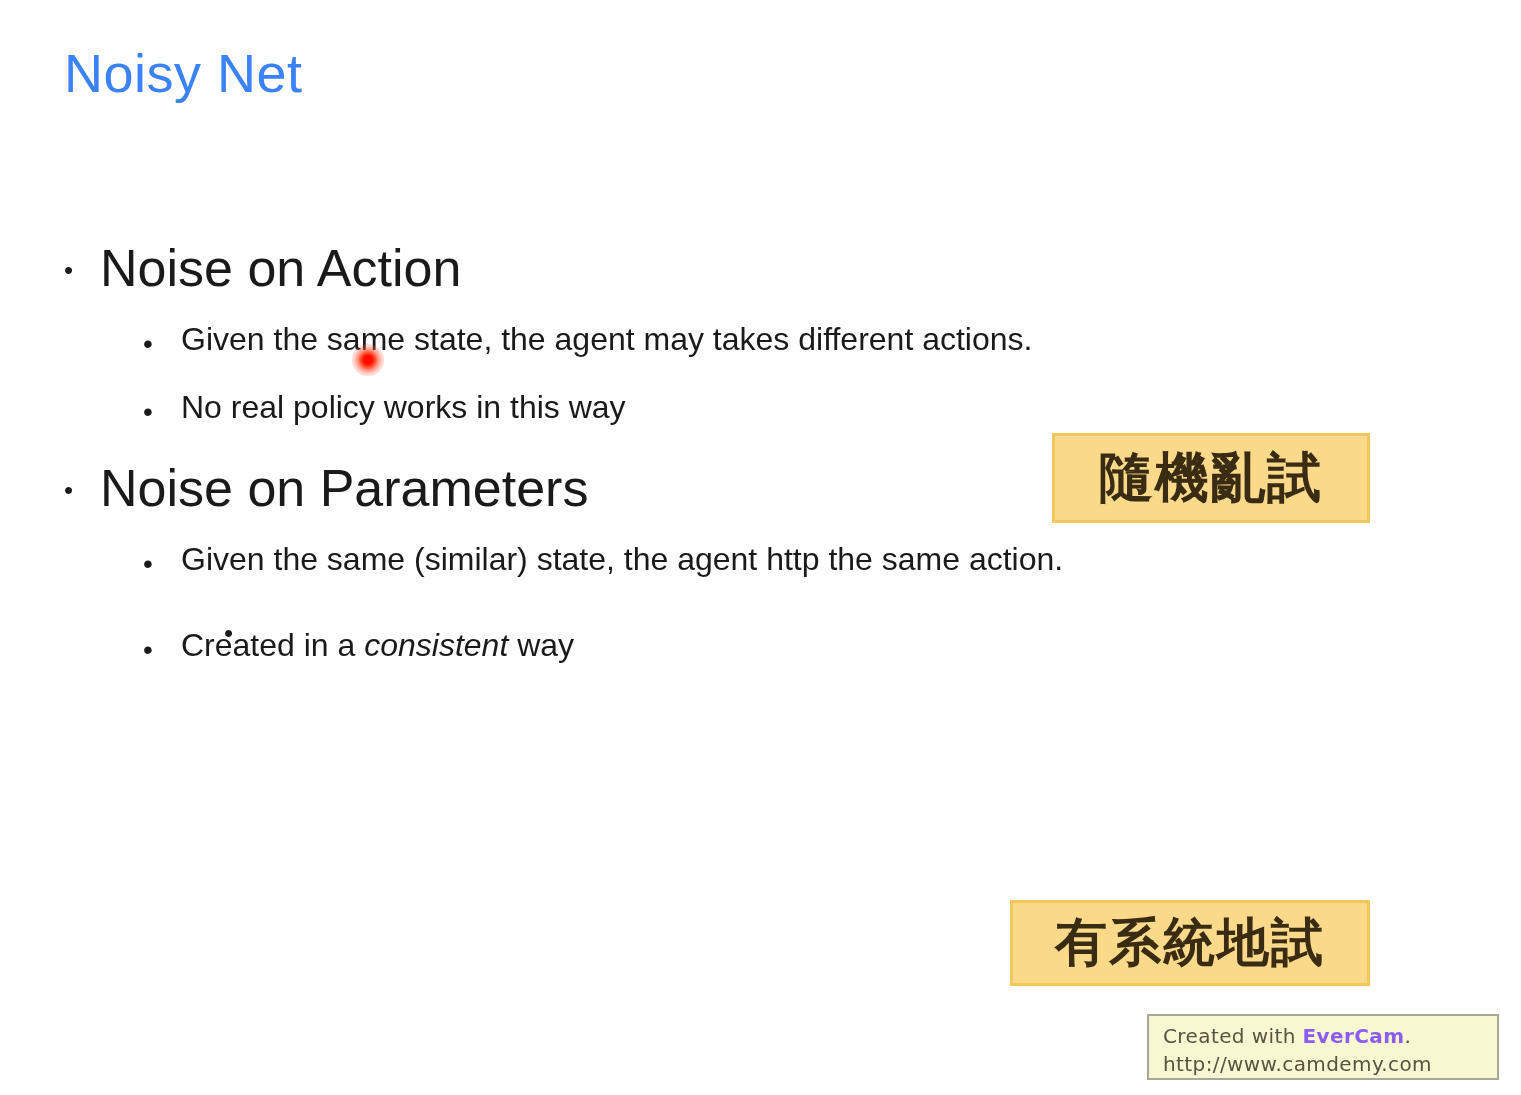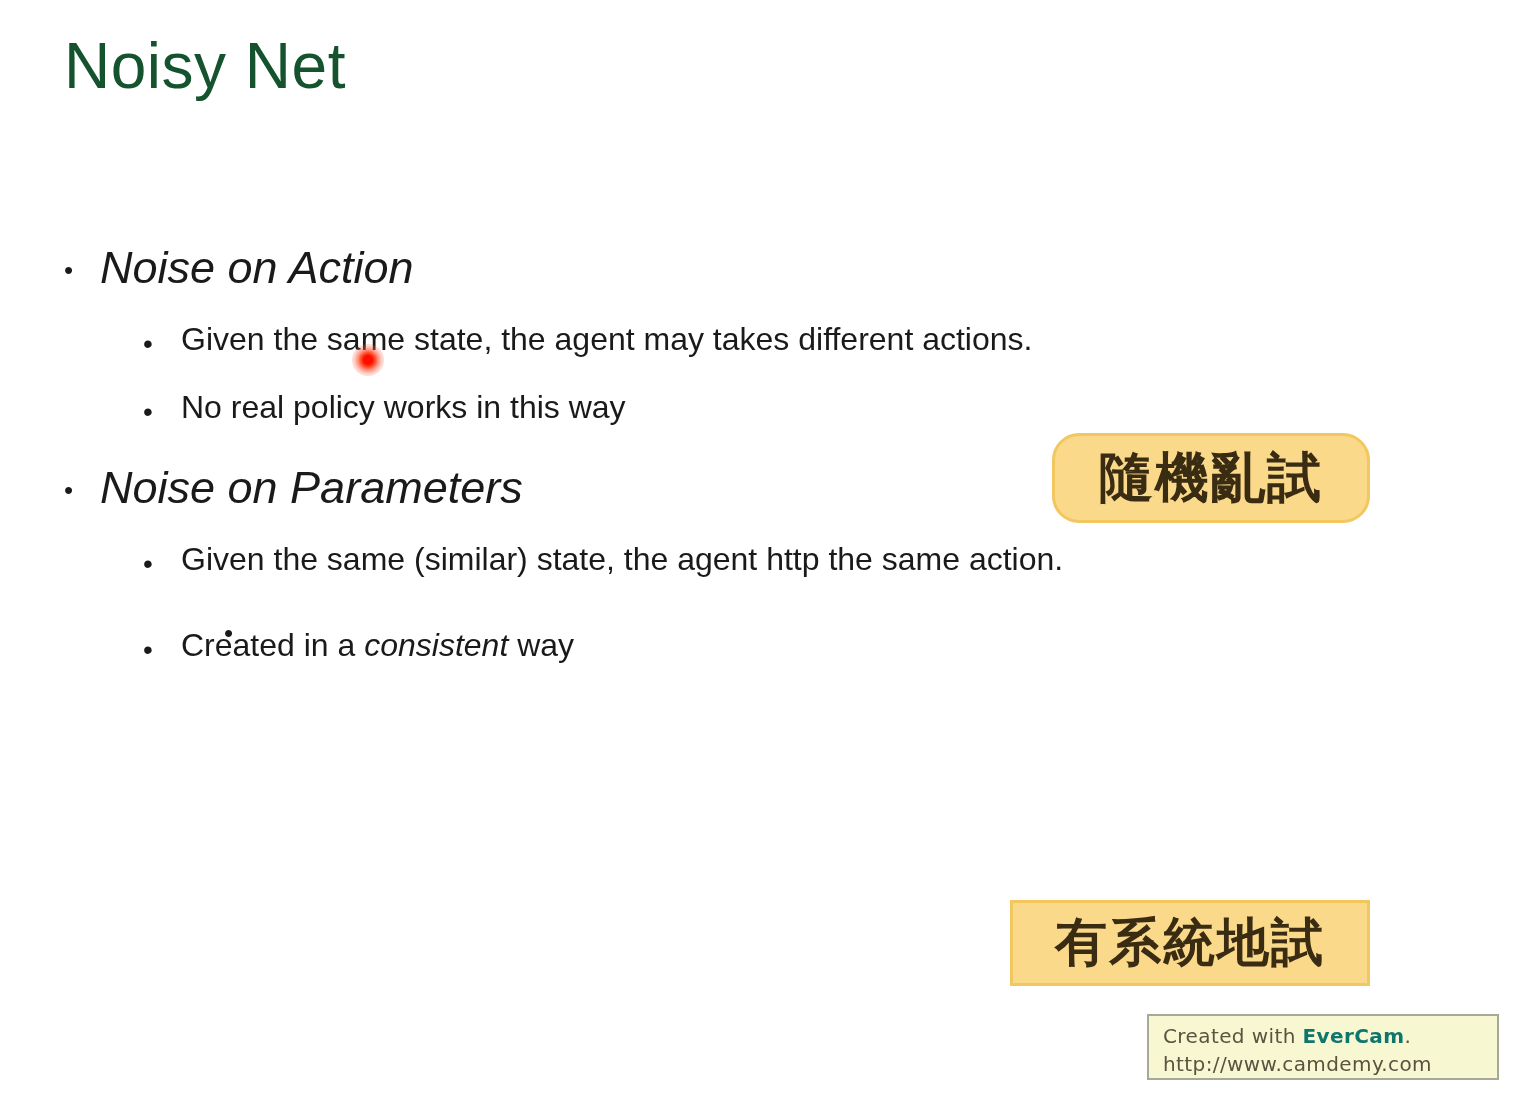--- a/index.html
+++ b/index.html
@@ -15,26 +15,26 @@
     background: #ffffff;
     overflow: hidden;
     font-family: "Liberation Sans", "DejaVu Sans", sans-serif;
     color: #1a1a1a;
   }
 
   
   .slide-title {
     position: absolute;
     left: 64px;
-    top: 34px;
-    font-size: 64px;
+    top: 46px;
+    font-size: 54px;
     line-height: 1.0;
     font-weight: 300;
     letter-spacing: 0.5px;
-    color: #14532d;
+    color: #3b82f6;
     white-space: nowrap;
   }
 
   
   .body {
     position: absolute;
     left: 0;
     top: 236px;
     width: 1400px;
   }
@@ -56,23 +56,22 @@
     display: block;
     color: #1a1a1a;
     font-weight: 400;
   }
 
   
   .lvl1 { margin-bottom: 6px; }
   .lvl1 .bullet-mark { left: 64px; top: 21px; font-size: 26px; }
   .lvl1 .bullet-text {
     margin-left: 100px;
-    font-size: 45px;
+    font-size: 52px;
     line-height: 64px;
-    font-style: italic;
   }
 
   
   .lvl2 { margin-bottom: 2px; }
   .lvl2 .bullet-mark { left: 143px; top: 24px; font-size: 28px; }
   .lvl2 .bullet-text {
     margin-left: 181px;
     font-size: 32px;
     line-height: 66px;
     max-width: 1105px;
@@ -137,21 +136,20 @@
     font-weight: 700;
     letter-spacing: 2px;
   }
 
   #callout-1 {
     left: 1052px;
     top: 433px;
     width: 318px;
     height: 90px;
     font-size: 54px;
-    border-radius: 27px;
   }
 
   #callout-2 {
     left: 1010px;
     top: 900px;
     width: 360px;
     height: 86px;
     font-size: 52px;
   }
 
@@ -166,21 +164,21 @@
     background: #f7f7d2;
     border: 2px solid #a8a896;
     padding: 6px 12px 0 14px;
     font-family: "DejaVu Sans", sans-serif;
     color: #5a5340;
     line-height: 28px;
     font-size: 20px;
     letter-spacing: 0.4px;
   }
   #watermark .wm-line { display: block; white-space: nowrap; }
-  #watermark .wm-brand { font-weight: 700; color: #0f766e; }
+  #watermark .wm-brand { font-weight: 700; color: #8b5cf6; }
 </style>
 </head>
 <body>
 
 <div id="slide">
 
   <div class="slide-title">Noisy Net</div>
 
   <div class="body">
 

